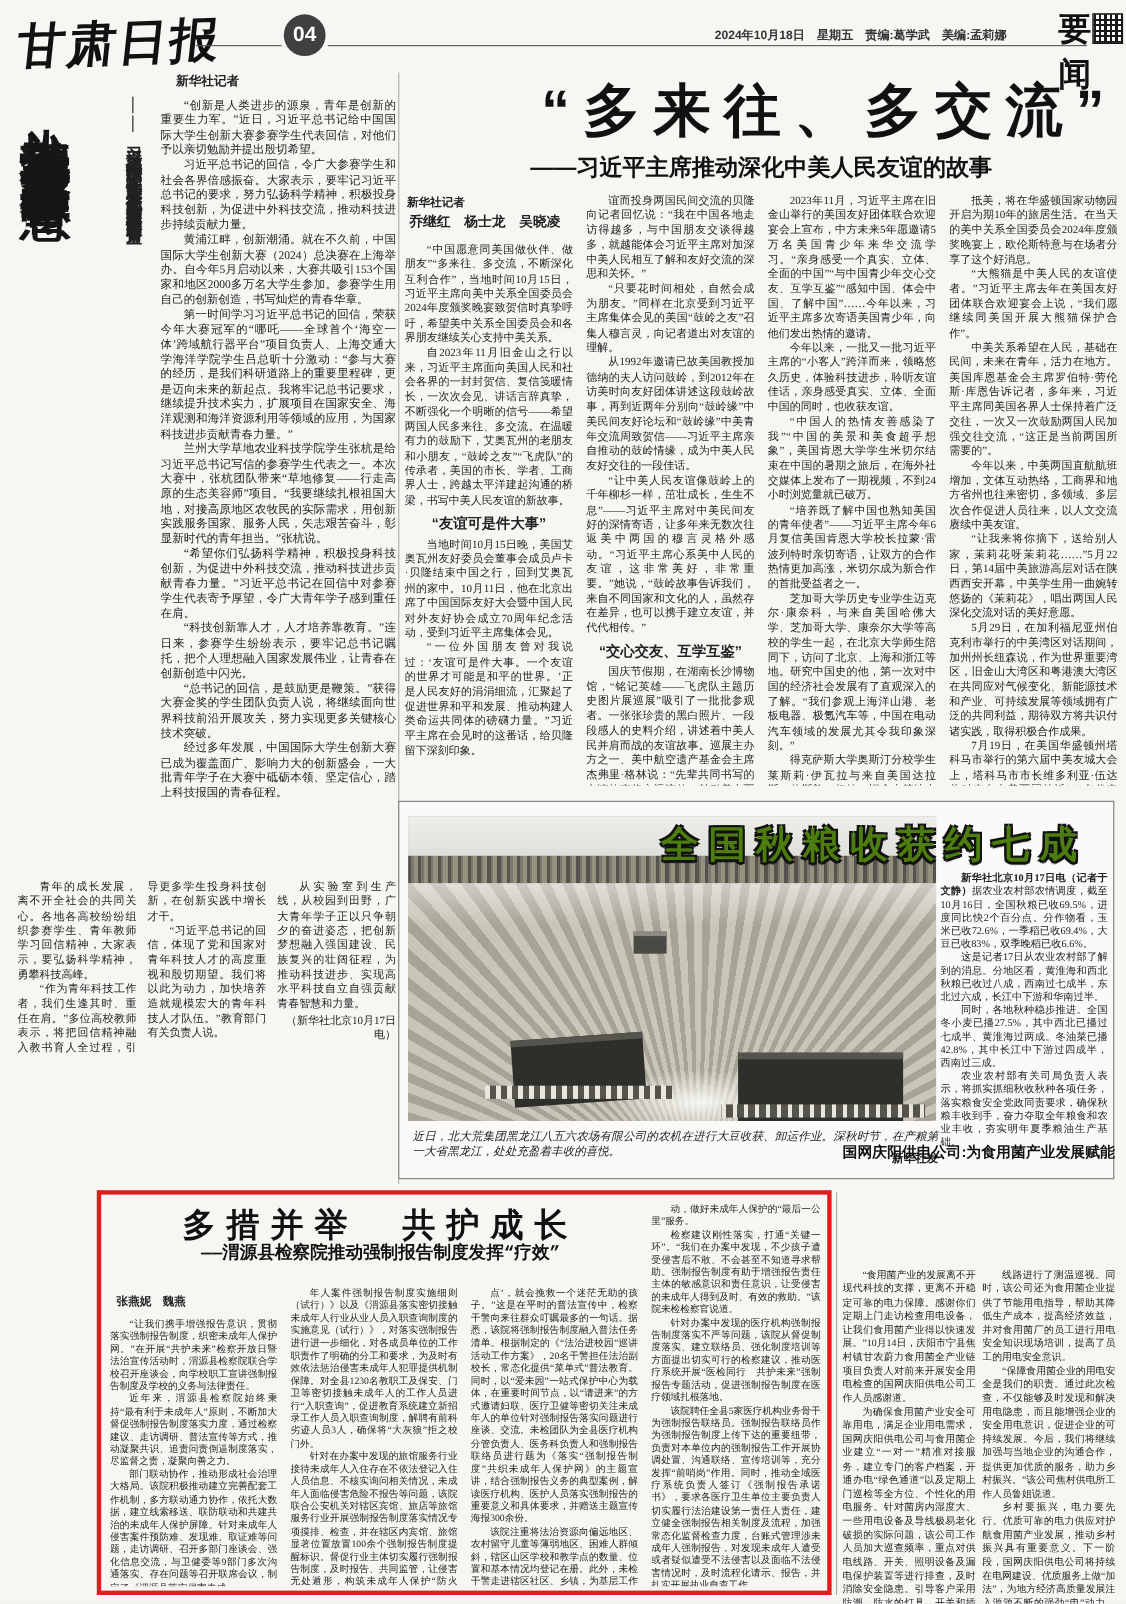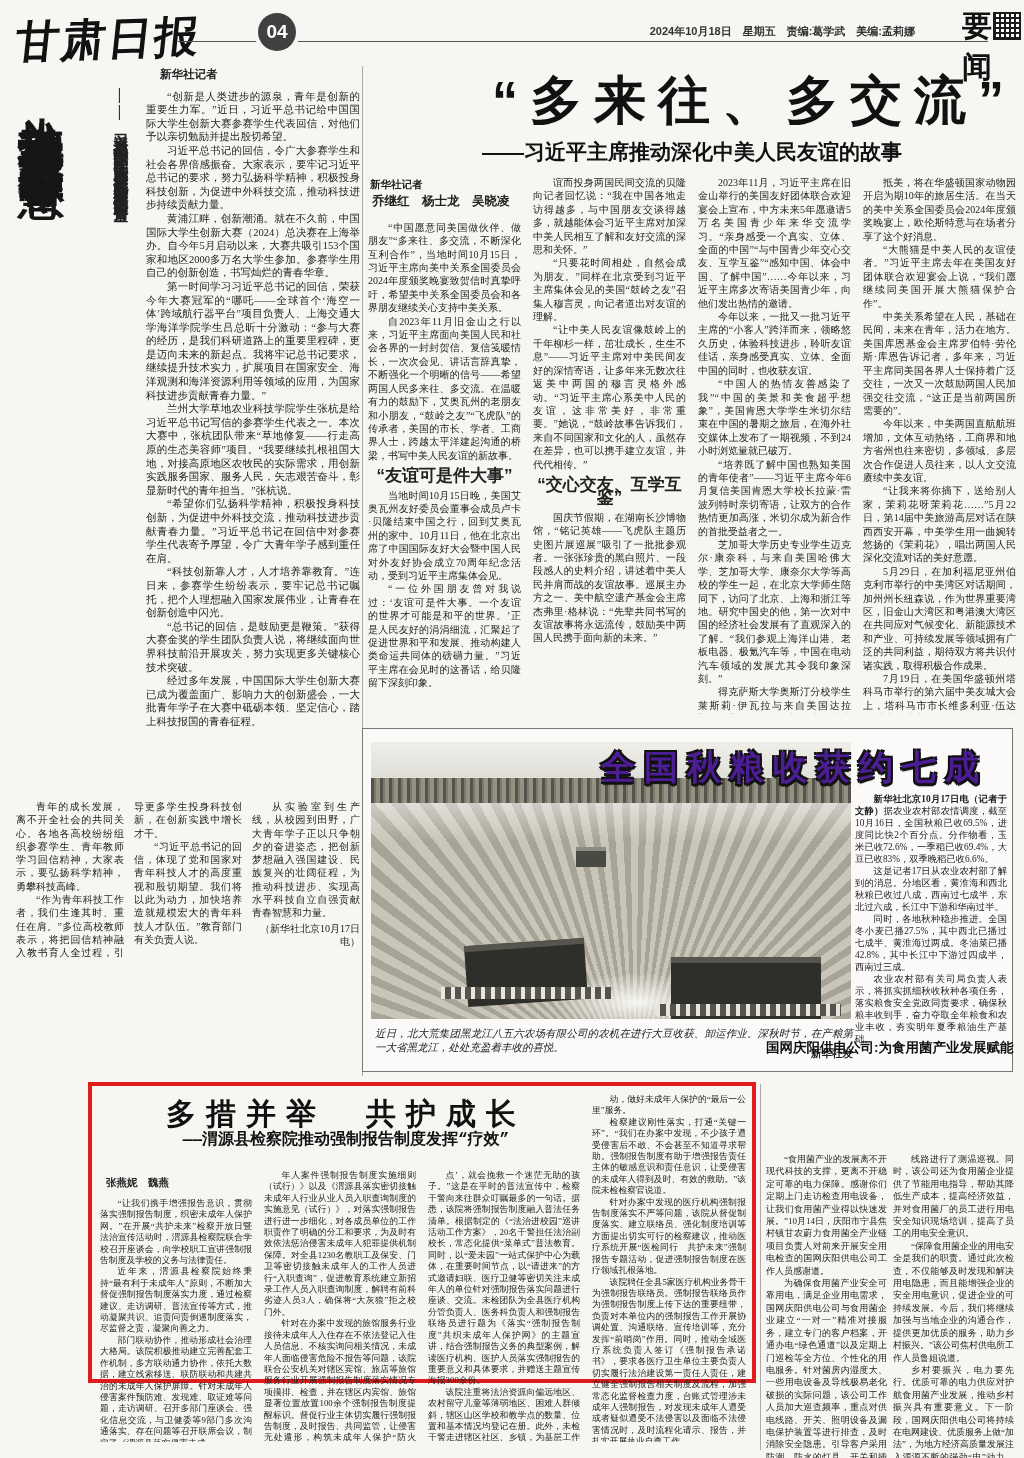--- a/index.html
+++ b/index.html
@@ -39,46 +39,46 @@
          column-count:3;column-gap:10px;overflow:hidden;}
   .vsep{width:1px;background:#aaa;}
   
   .m-head{left:368px;top:66px;width:648px;text-align:right;font-size:52px;font-weight:900;
           font-family:"Liberation Sans",sans-serif;letter-spacing:12px;color:#111;white-space:nowrap;}
   .m-sub{left:368px;top:138px;width:648px;text-align:center;font-size:21px;font-weight:bold;
          font-family:"Liberation Sans",sans-serif;color:#111;}
   .m-col{top:176px;width:153px;height:538px;font-size:10px;line-height:13.4px;}
   .m-byline1{font-weight:bold;font-size:10.5px;margin:2px 0 4px 2px;font-family:"Liberation Sans",sans-serif;}
   .m-byline2{font-weight:bold;font-size:12.5px;margin:0 0 12px 4px;font-family:"Liberation Sans",sans-serif;}
-  .m-col .subhead{font-size:17px;}
+  .m-col .subhead{font-size:13px;}
   
   .h-box{left:362px;top:728px;width:651px;height:344px;border:1px solid #777;background:#fbfaf8;box-sizing:border-box;}
   .photo{left:8px;top:13px;width:480px;height:277px;background:#c6c2b6;overflow:hidden;}
   .sky{left:0;top:0;width:100%;height:16%;background:linear-gradient(#efeeea,#dddbd4);}
   .trees{left:0;top:13%;width:100%;height:10%;
          background:repeating-linear-gradient(90deg,#55534c 0 3px,#7b786f 3px 5px,#94917f 5px 9px);}
   .field{left:0;top:22%;width:100%;height:78%;
          background:#bdb9ac repeating-conic-gradient(from 235deg at 55% 135%,#a7a396 0 1.6deg,#c9c5b8 1.6deg 3.4deg);}
   .band{left:0;top:22%;width:100%;height:14%;background:linear-gradient(rgba(255,255,255,.45),rgba(255,255,255,0));}
   .truck{left:205px;top:105px;width:30px;height:16px;background:#4a4a44;border-top:4px solid #8b8b82;}
   .harv{background:#2e2e2a;border-top:6px solid #55554e;}
   .harv1{left:95px;top:200px;width:120px;height:55px;transform:rotate(-4deg);}
   .harv2{left:300px;top:215px;width:150px;height:62px;}
   .reel{background:repeating-linear-gradient(90deg,#e8e6df 0 4px,#55544c 4px 10px);height:12px;}
   .r1{left:70px;top:245px;width:170px;}
   .r2{left:285px;top:262px;width:185px;}
   .dust{left:180px;top:230px;width:170px;height:60px;background:radial-gradient(ellipse at center,rgba(250,250,246,.95),rgba(250,250,246,0) 70%);}
   .h-head{left:238px;top:16px;font-size:34px;font-weight:900;font-family:"Liberation Sans",sans-serif;
-          letter-spacing:9px;color:#4c1d95;white-space:nowrap;
+          letter-spacing:9px;color:#4d7c0f;white-space:nowrap;
           text-shadow:-2px -2px 0 #111,2px -2px 0 #111,-2px 2px 0 #111,2px 2px 0 #111,0 3px 1px #111;}
   .h-col{left:492px;top:64px;width:152px;height:266px;font-size:9.3px;line-height:12px;}
   .h-cap{left:12px;top:298px;width:478px;height:36px;font-style:italic;font-size:10.5px;line-height:14px;text-align:justify;}
   .h-credit{position:absolute;right:0;bottom:2px;font-weight:bold;font-style:normal;}
   
-  .w-box{left:88px;top:1082px;width:668px;height:301px;border:4px solid #e01d1d;background:#f7f6f3;box-sizing:border-box;}
+  .w-box{left:88px;top:1082px;width:668px;height:368px;border:4px solid #e01d1d;background:#f7f6f3;box-sizing:border-box;}
   .w-head{left:10px;top:8px;width:488px;text-align:center;font-size:30px;font-weight:900;
           font-family:"Liberation Sans",sans-serif;letter-spacing:10px;color:#111;white-space:nowrap;}
   .w-sub{left:10px;top:43px;width:488px;text-align:center;font-size:16px;font-weight:bold;
          font-family:Liberation Mono, monospace;color:#111;}
   .w-byline{left:14px;top:90px;font-weight:bold;font-size:10.5px;font-family:"Liberation Sans",sans-serif;}
   .w-col{width:152px;font-size:8.8px;line-height:11.4px;}
   
   .p-head{left:766px;top:1039px;width:250px;font-size:13.5px;font-weight:900;
           font-family:"Liberation Sans",sans-serif;color:#111;white-space:nowrap;}
   .p-col{top:1114px;width:121px;height:336px;font-size:9px;line-height:12.4px;margin-top:39px;}
@@ -136,20 +136,21 @@
     <div>
         <p class="para">当地时间10月15日晚，美国艾奥瓦州友好委员会董事会成员卢卡·贝隆结束中国之行，回到艾奥瓦州的家中。10月11日，他在北京出席了中国国际友好大会暨中国人民对外友好协会成立70周年纪念活动，受到习近平主席集体会见。</p>
         <p class="para">“一位外国朋友曾对我说过：‘友谊可是件大事。一个友谊的世界才可能是和平的世界。’正是人民友好的涓涓细流，汇聚起了促进世界和平和发展、推动构建人类命运共同体的磅礴力量。”习近平主席在会见时的这番话，给贝隆留下深刻印象。</p>
       </div>
   </div>
 
   <div class="abs m-col ncol" style="left:533px;">
     <div>
         <p class="para">谊而投身两国民间交流的贝隆向记者回忆说：“我在中国各地走访得越多，与中国朋友交谈得越多，就越能体会习近平主席对加深中美人民相互了解和友好交流的深思和关怀。”</p>
         <p class="para">“只要花时间相处，自然会成为朋友。”同样在北京受到习近平主席集体会见的美国“鼓岭之友”召集人穆言灵，向记者道出对友谊的理解。</p>
+        <p class="para">从1992年邀请已故美国教授加德纳的夫人访问鼓岭，到2012年在访美时向友好团体讲述这段鼓岭故事，再到近两年分别向“鼓岭缘”中美民间友好论坛和“鼓岭缘”中美青年交流周致贺信——习近平主席亲自推动的鼓岭情缘，成为中美人民友好交往的一段佳话。</p>
         <p class="para">“让中美人民友谊像鼓岭上的千年柳杉一样，茁壮成长，生生不息”——习近平主席对中美民间友好的深情寄语，让多年来无数次往返美中两国的穆言灵格外感动。“习近平主席心系美中人民的友谊，这非常美好，非常重要。”她说，“鼓岭故事告诉我们，来自不同国家和文化的人，虽然存在差异，也可以携手建立友谊，并代代相传。”</p>
       </div>
     <div class="subhead">“交心交友、互学互鉴”</div>
     <div>
         <p class="para">国庆节假期，在湖南长沙博物馆，“铭记英雄——飞虎队主题历史图片展巡展”吸引了一批批参观者。一张张珍贵的黑白照片、一段段感人的史料介绍，讲述着中美人民并肩而战的友谊故事。巡展主办方之一、美中航空遗产基金会主席杰弗里·格林说：“先辈共同书写的友谊故事将永远流传，鼓励美中两国人民携手面向新的未来。”</p>
       </div>
   </div>
 
   <div class="abs m-col ncol" style="left:698px;">
     <div>

